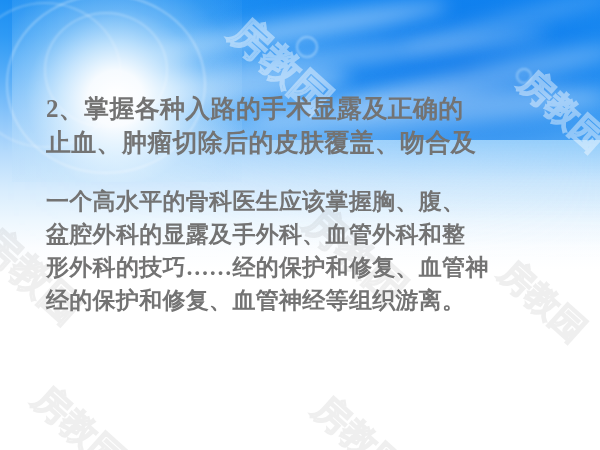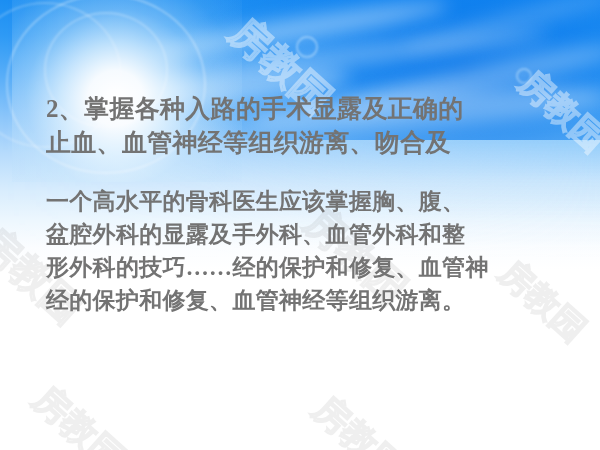--- a/index.html
+++ b/index.html
@@ -187,21 +187,21 @@
       <div class="watermark on-white" style="left: 55px; top: 375px; font-size: 36px; transform: rotate(42deg);">房教园</div>
       <div class="watermark on-white" style="left: 335px; top: 385px; font-size: 36px; transform: rotate(42deg);">房教园</div>
       <div class="watermark on-blue" style="left: 540px; top: 60px; font-size: 34px; transform: rotate(42deg);">房教园</div>
       <div class="watermark on-white" style="left: 520px; top: 250px; font-size: 34px; transform: rotate(42deg);">房教园</div>
     </div>
 
   <div class="content">
 
     <div class="para p1">
       <span class="line">2、掌握各种入路的手术显露及正确的</span>
-      <span class="line">止血、血管神经等组织游离、吻合及</span>
+      <span class="line">止血、肿瘤切除后的皮肤覆盖、吻合及</span>
     </div>
 
     <div class="para p2">
       <span class="line">一个高水平的骨科医生应该掌握胸、腹、</span>
       <span class="line">盆腔外科的显露及手外科、血管外科和整</span>
       <span class="line">形外科的技巧……经的保护和修复、血管神</span>
       <span class="line">经的保护和修复、血管神经等组织游离。</span>
     </div>
 
   </div>

